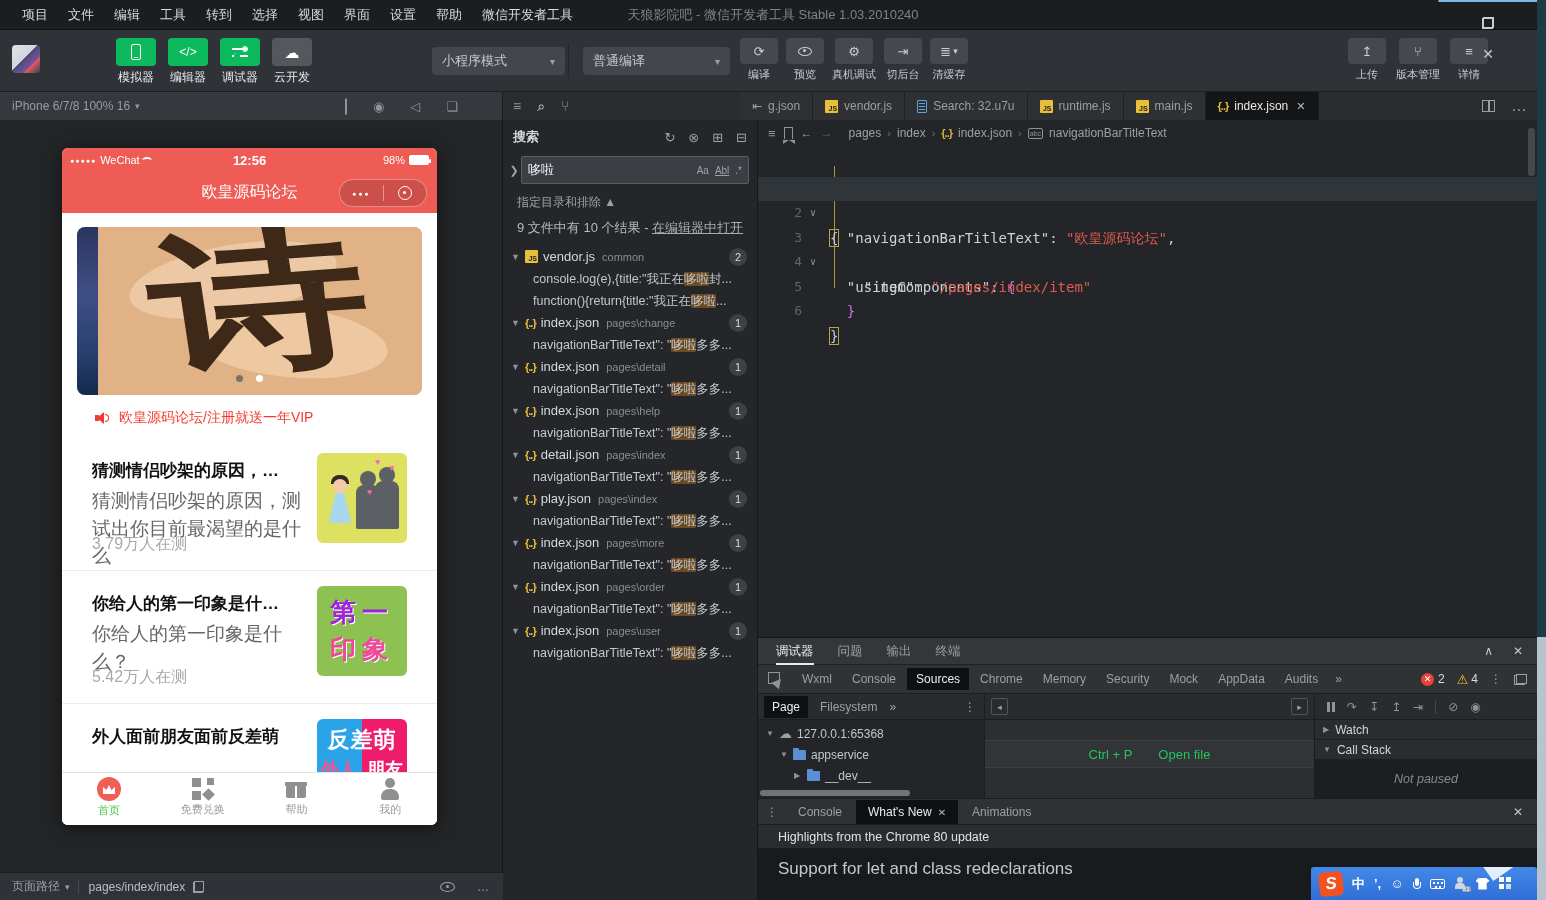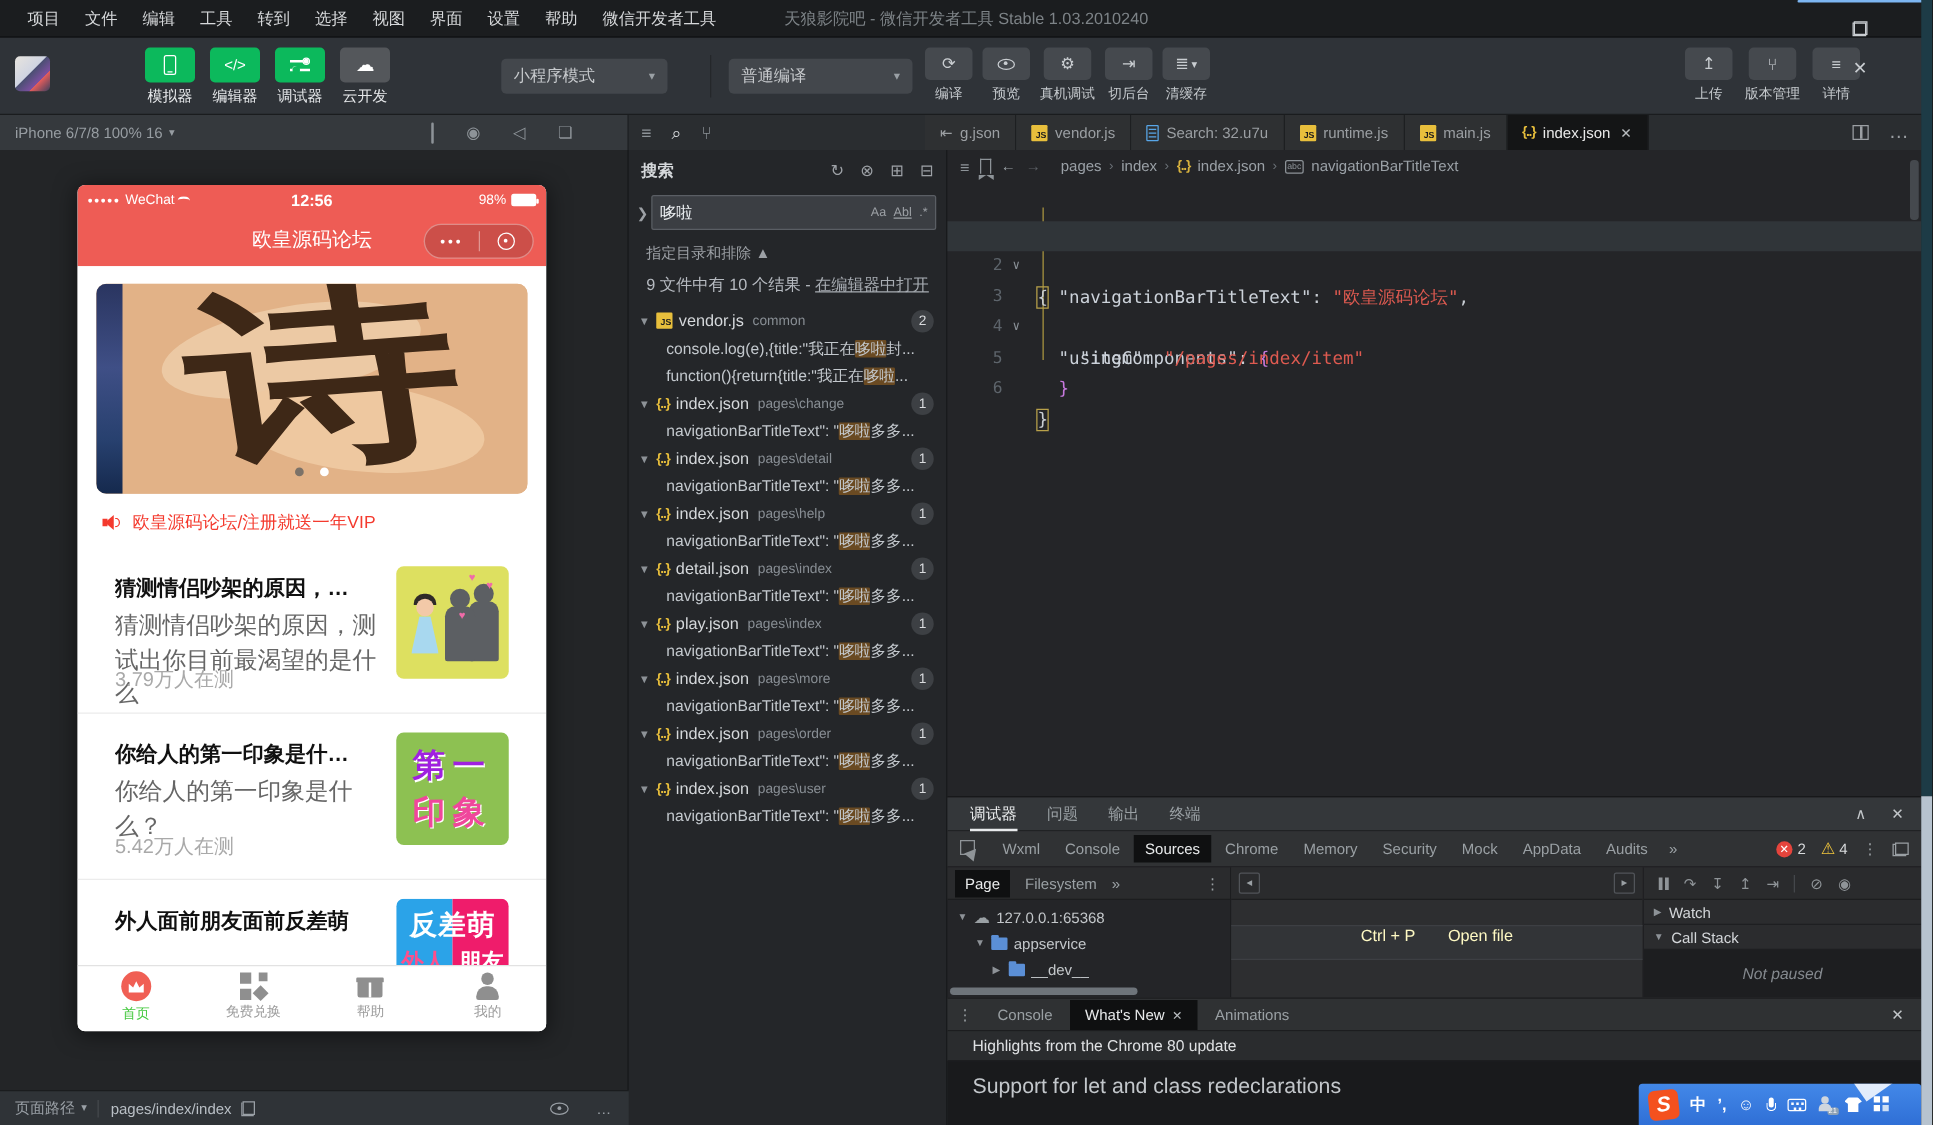--- a/index.html
+++ b/index.html
@@ -33,21 +33,21 @@
   .toolbtn .lbl { margin-top:3px; font-size:12px; color:#e6e8ea; white-space:nowrap; }
   .phone-glyph { width:10px; height:16px; border:1.5px solid #fff; border-radius:2px; position:relative; }
   .phone-glyph::after { content:""; position:absolute; bottom:1px; left:2px; right:2px; height:1.5px; background:#fff; }
   .sliders-glyph { width:16px; height:12px; position:relative; }
   .sliders-glyph::before { content:""; position:absolute; top:2px; left:0; right:0; height:1.5px; background:#fff; box-shadow:0 7px 0 #fff; }
   .sliders-glyph::after { content:""; position:absolute; top:0; left:10px; width:4px; height:4px; border-radius:50%; background:#0cb95c; border:1.5px solid #fff; box-shadow:-8px 7px 0 #0cb95c, -8px 7px 0 0 #fff inset; }
   .sliders-glyph .dot2 { position:absolute; top:7px; left:2px; width:4px; height:4px; border-radius:50%; background:#0cb95c; border:1.5px solid #fff; }
   .cloud-glyph { font-size:15px; color:#fff; line-height:1; }
   .select { position:absolute; top:17px; height:28px; background:#43474c; border-radius:4px; display:flex; align-items:center; padding:0 10px; color:#c7cacd; font-size:13px; cursor:pointer; }
   .select .caret { margin-left:auto; color:#9aa0a5; font-size:10px; }
-  .sel-mode { left:401px; width:133px; }
+  .sel-mode { left:432px; width:133px; }
   .sel-compile { left:583px; width:147px; }
   .vdiv { position:absolute; left:568px; top:14px; width:1px; height:34px; background:#24272a; }
   .actgrp { position:absolute; left:740px; top:8px; display:flex; gap:8px; }
   .actbtn { display:flex; flex-direction:column; align-items:center; cursor:pointer; }
   .actbtn .box { min-width:38px; padding:0 6px; height:26px; border-radius:4px; background:#45494e; display:flex; align-items:center; justify-content:center; color:#c9cdd1; font-size:13px; gap:2px; }
   .actbtn .lbl { margin-top:3px; font-size:11px; color:#c5c9cd; white-space:nowrap; }
   .rightgrp { position:absolute; right:58px; top:8px; display:flex; gap:10px; }
   .eye-glyph { width:14px; height:9px; border:1.5px solid #c9cdd1; border-radius:50%; position:relative; }
   .eye-glyph::after { content:""; position:absolute; left:4px; top:1.5px; width:3px; height:3px; border-radius:50%; background:#c9cdd1; }
 
@@ -94,21 +94,21 @@
   .banner { position:absolute; left:15px; top:14px; width:345px; height:168px; border-radius:8px; overflow:hidden; background:#e2b287; }
   .banner .prev { position:absolute; left:0; top:0; width:21px; height:100%; background:linear-gradient(180deg,#2a3560 0%,#3f4f86 40%,#27406e 75%,#15294d 100%); }
   .banner .slide { position:absolute; left:21px; right:0; top:0; bottom:0; background:#e2b287; overflow:hidden; }
   .banner .blob1 { position:absolute; left:30px; top:18px; width:210px; height:70px; background:#ecc9a4; border-radius:50%; transform:rotate(-10deg); }
   .banner .blob2 { position:absolute; left:90px; top:80px; width:200px; height:70px; background:#eec8a0; border-radius:50%; transform:rotate(6deg); }
   .banner .glyph { position:absolute; left:0; right:0; top:-24px; text-align:center; font-size:150px; font-weight:bold; color:#3e2817; transform:scaleX(1.45) rotate(-6deg); font-family:"Liberation Serif","DejaVu Serif",serif; }
   .banner .dots { position:absolute; left:0; right:0; bottom:9px; text-align:center; }
   .banner .dot { display:inline-block; width:7px; height:7px; border-radius:50%; margin:0 4px; }
   .dot-dark { background:#7c7268; }
   .dot-lite { background:#fff; }
-  .announce { position:absolute; left:20px; top:196px; display:flex; align-items:center; gap:10px; color:#f43a2e; font-size:14px; }
+  .announce { position:absolute; left:33px; top:196px; display:flex; align-items:center; gap:10px; color:#f43a2e; font-size:14px; }
   .spk { width:14px; height:12px; position:relative; }
   .spk::before { content:""; position:absolute; left:0; top:3px; width:4px; height:6px; background:#f43a2e; }
   .spk::after { content:""; position:absolute; left:2px; top:0; border-top:6px solid transparent; border-bottom:6px solid transparent; border-right:7px solid #f43a2e; }
   .spk .wave { position:absolute; right:0; top:2px; width:4px; height:8px; border:1.5px solid #f43a2e; border-left:none; border-radius:0 6px 6px 0; }
   .cards { position:absolute; left:0; top:225px; width:375px; }
   .card { position:relative; height:133px; border-bottom:1px solid #ececec; }
   .card .ct { position:absolute; left:30px; top:21px; width:215px; font-size:17px; font-weight:bold; color:#111; white-space:nowrap; overflow:hidden; }
   .card .cd { position:absolute; left:30px; top:49px; width:212px; font-size:19px; color:#666; line-height:1.45; }
   .card .cm { position:absolute; left:30px; top:96px; font-size:16px; color:#a9a9a9; }
   .card .cimg { position:absolute; left:255px; top:15px; width:90px; height:90px; border-radius:6px; overflow:hidden; }
@@ -239,21 +239,21 @@
   .trow { height:21px; display:flex; align-items:center; gap:5px; white-space:nowrap; color:#c3c7ca; cursor:pointer; }
   .trow .tw { font-size:8px; color:#8d9297; width:8px; }
   .folder-ic { width:13px; height:10px; background:#5b8fd6; border-radius:1px; position:relative; }
   .folder-ic::before { content:""; position:absolute; left:0; top:-2px; width:6px; height:3px; background:#5b8fd6; border-radius:1px 1px 0 0; }
   .cloud-ic { color:#9aa0a4; font-size:13px; line-height:1; }
   .hscroll { position:absolute; left:2px; bottom:2px; width:150px; height:6px; background:#6e747a; border-radius:3px; }
   .col-m { flex:1; border-right:1px solid #1c1d1f; position:relative; background:#2d2e30; }
   .col-m .hd { height:26px; border-bottom:1px solid #1c1d1f; background:#2a2b2d; position:relative; }
   .navbox { position:absolute; top:4px; width:17px; height:17px; border:1px solid #515459; border-radius:2px; color:#9aa0a4; font-size:9px; display:flex; align-items:center; justify-content:center; }
   .navbox.l { left:6px; } .navbox.r { right:6px; }
-  .openrow { position:absolute; left:0; right:0; top:46px; height:28px; background:#323437; border-top:1px solid #3d3f43; border-bottom:1px solid #3d3f43; display:flex; justify-content:center; gap:26px; color:#fef9c3; font-size:13px; }
+  .openrow { position:absolute; left:0; right:0; top:46px; height:28px; background:#323437; border-top:1px solid #3d3f43; border-bottom:1px solid #3d3f43; display:flex; align-items:center; justify-content:center; gap:26px; color:#22c55e; font-size:13px; }
   .col-r { width:222px; display:flex; flex-direction:column; background:#242528; }
   .dbgbar { height:26px; display:flex; align-items:center; gap:12px; padding-left:12px; border-bottom:1px solid #1c1d1f; background:#2a2b2d; color:#8f9498; font-size:12px; }
   .dbgbar .sepv { width:1px; height:14px; background:#44474b; }
   .pause-ic { display:inline-flex; gap:2px; }
   .pause-ic i { width:3px; height:10px; background:#8f9498; }
   .sec { height:20px; display:flex; align-items:center; gap:6px; padding-left:8px; background:#2b2c2e; border-bottom:1px solid #1e1f21; color:#d3d6d9; font-size:12px; }
   .sec .tw { font-size:8px; color:#8d9297; }
   .notpaused { flex:1; background:#1d1e20; display:flex; align-items:center; justify-content:center; color:#84898e; font-style:italic; font-size:12.5px; }
   
   .drawer { position:absolute; left:0; top:160px; width:779px; height:103px; }

